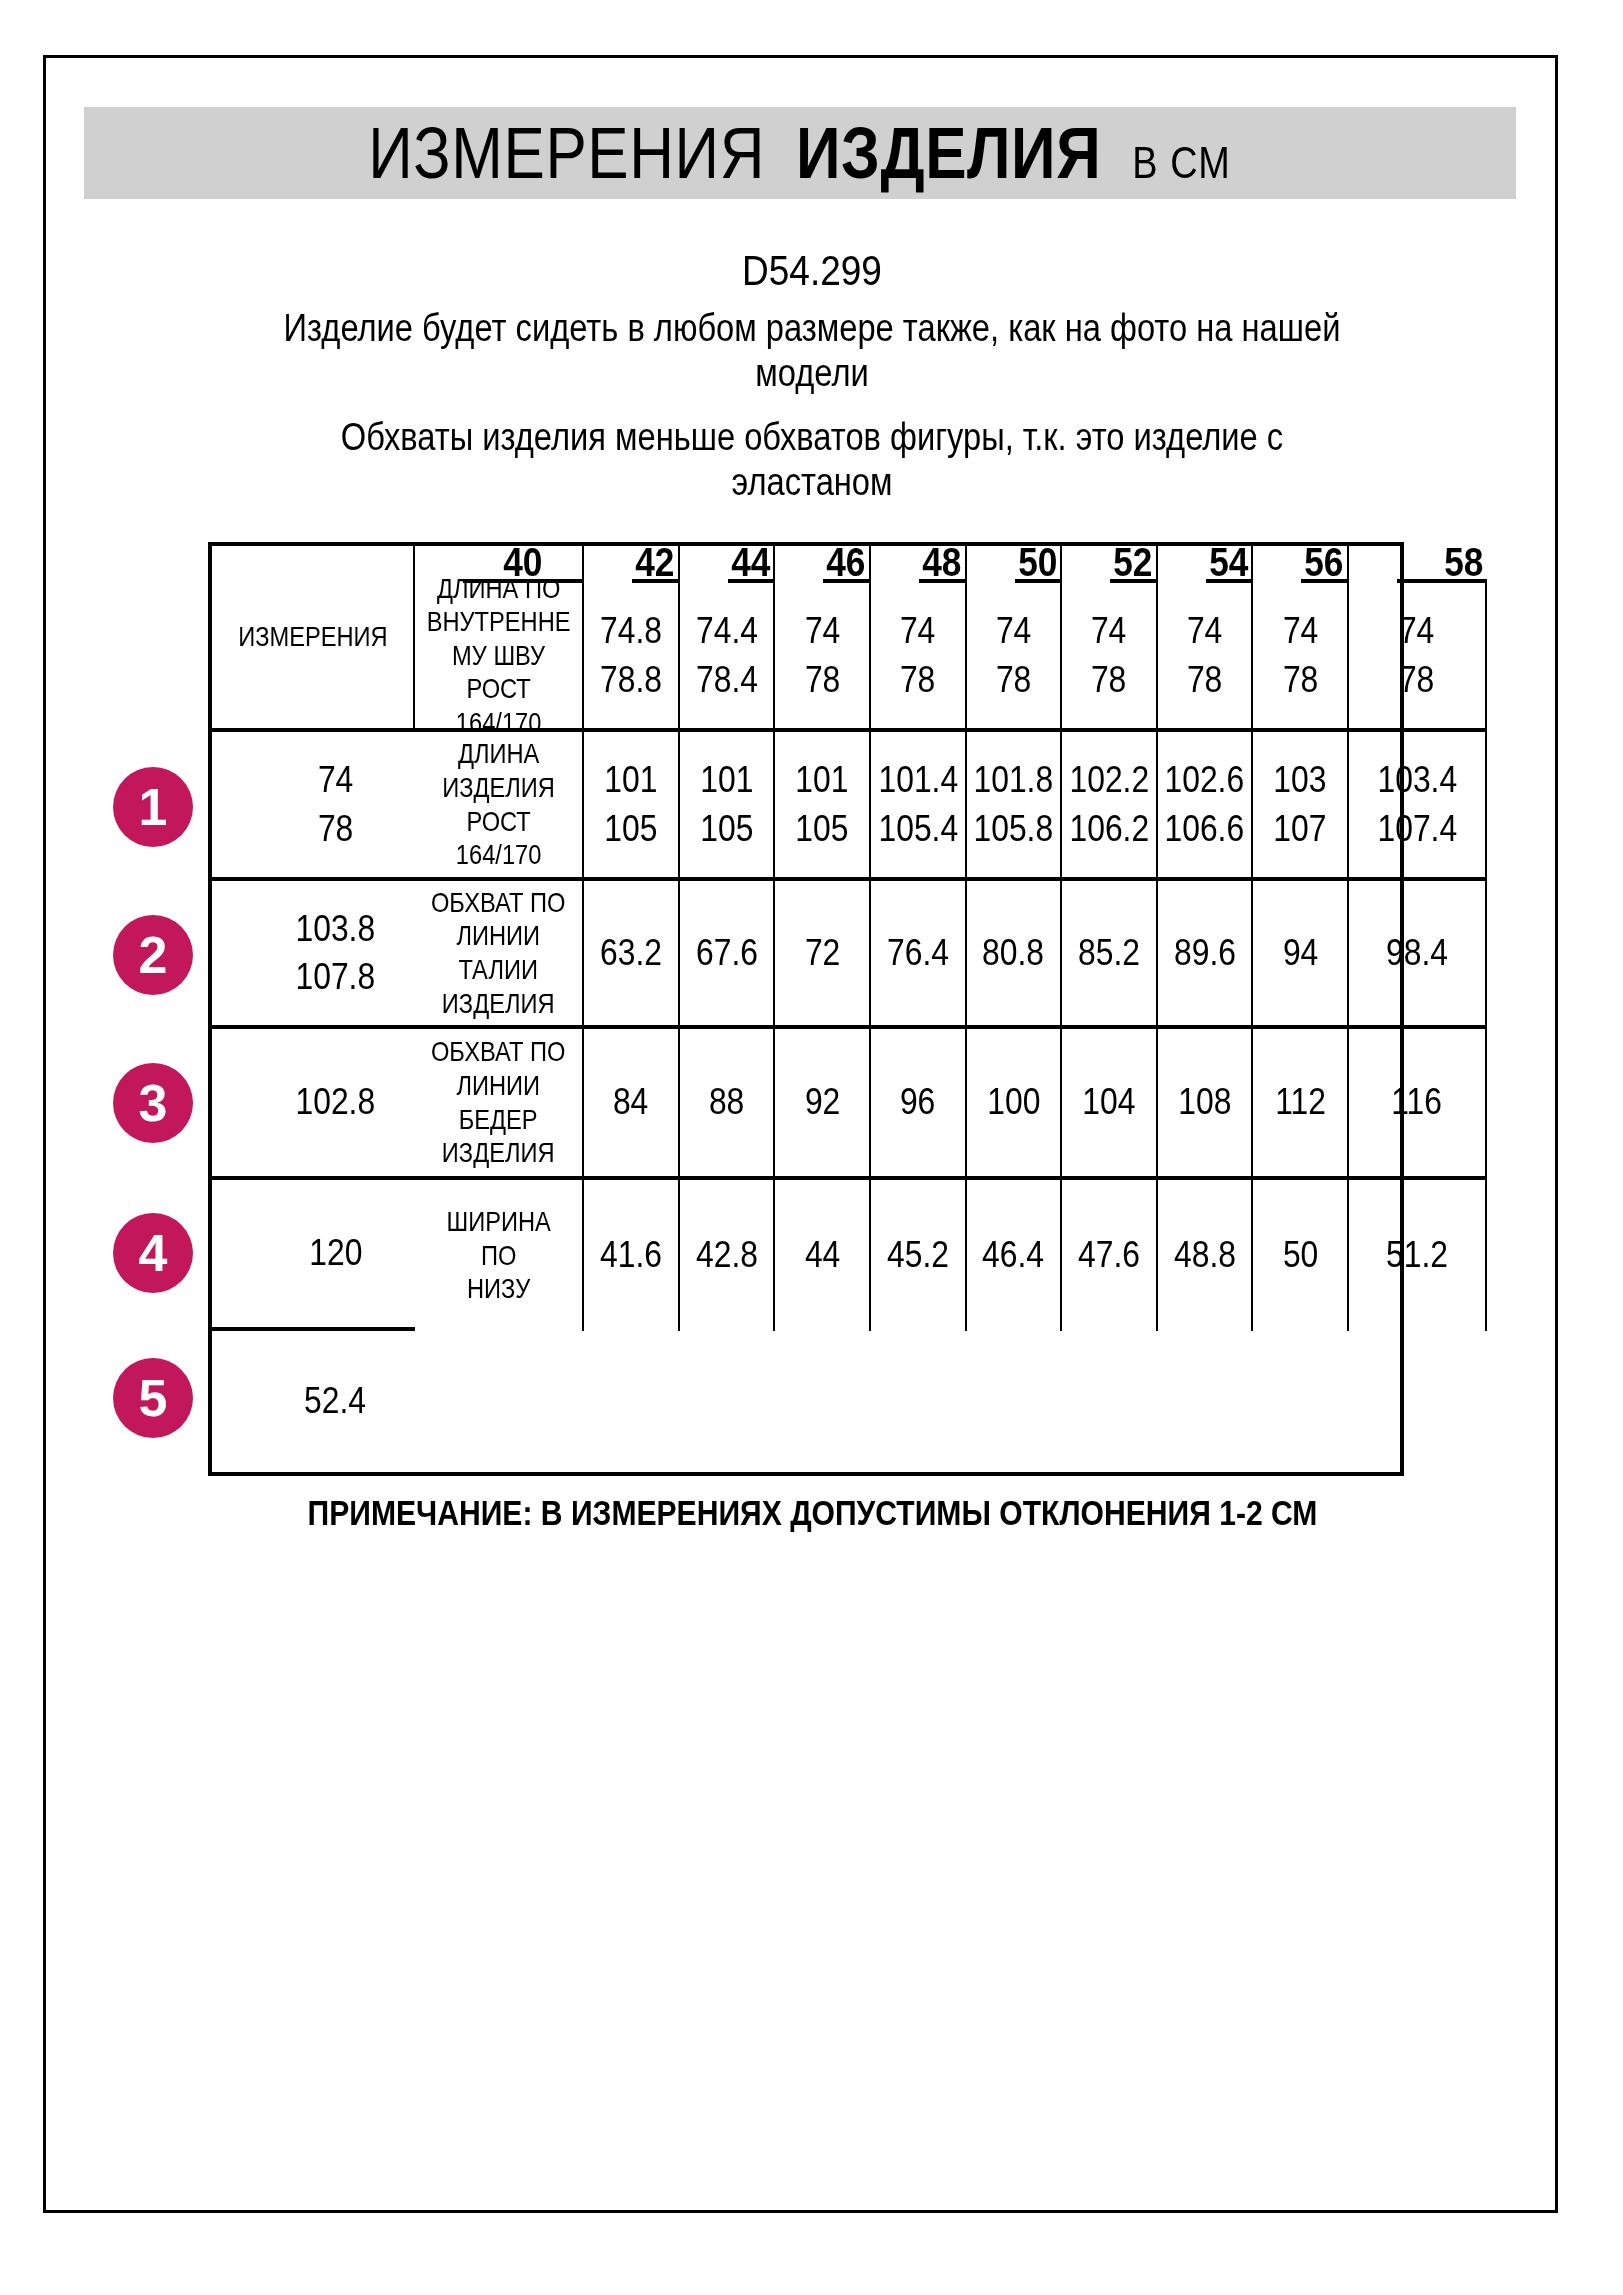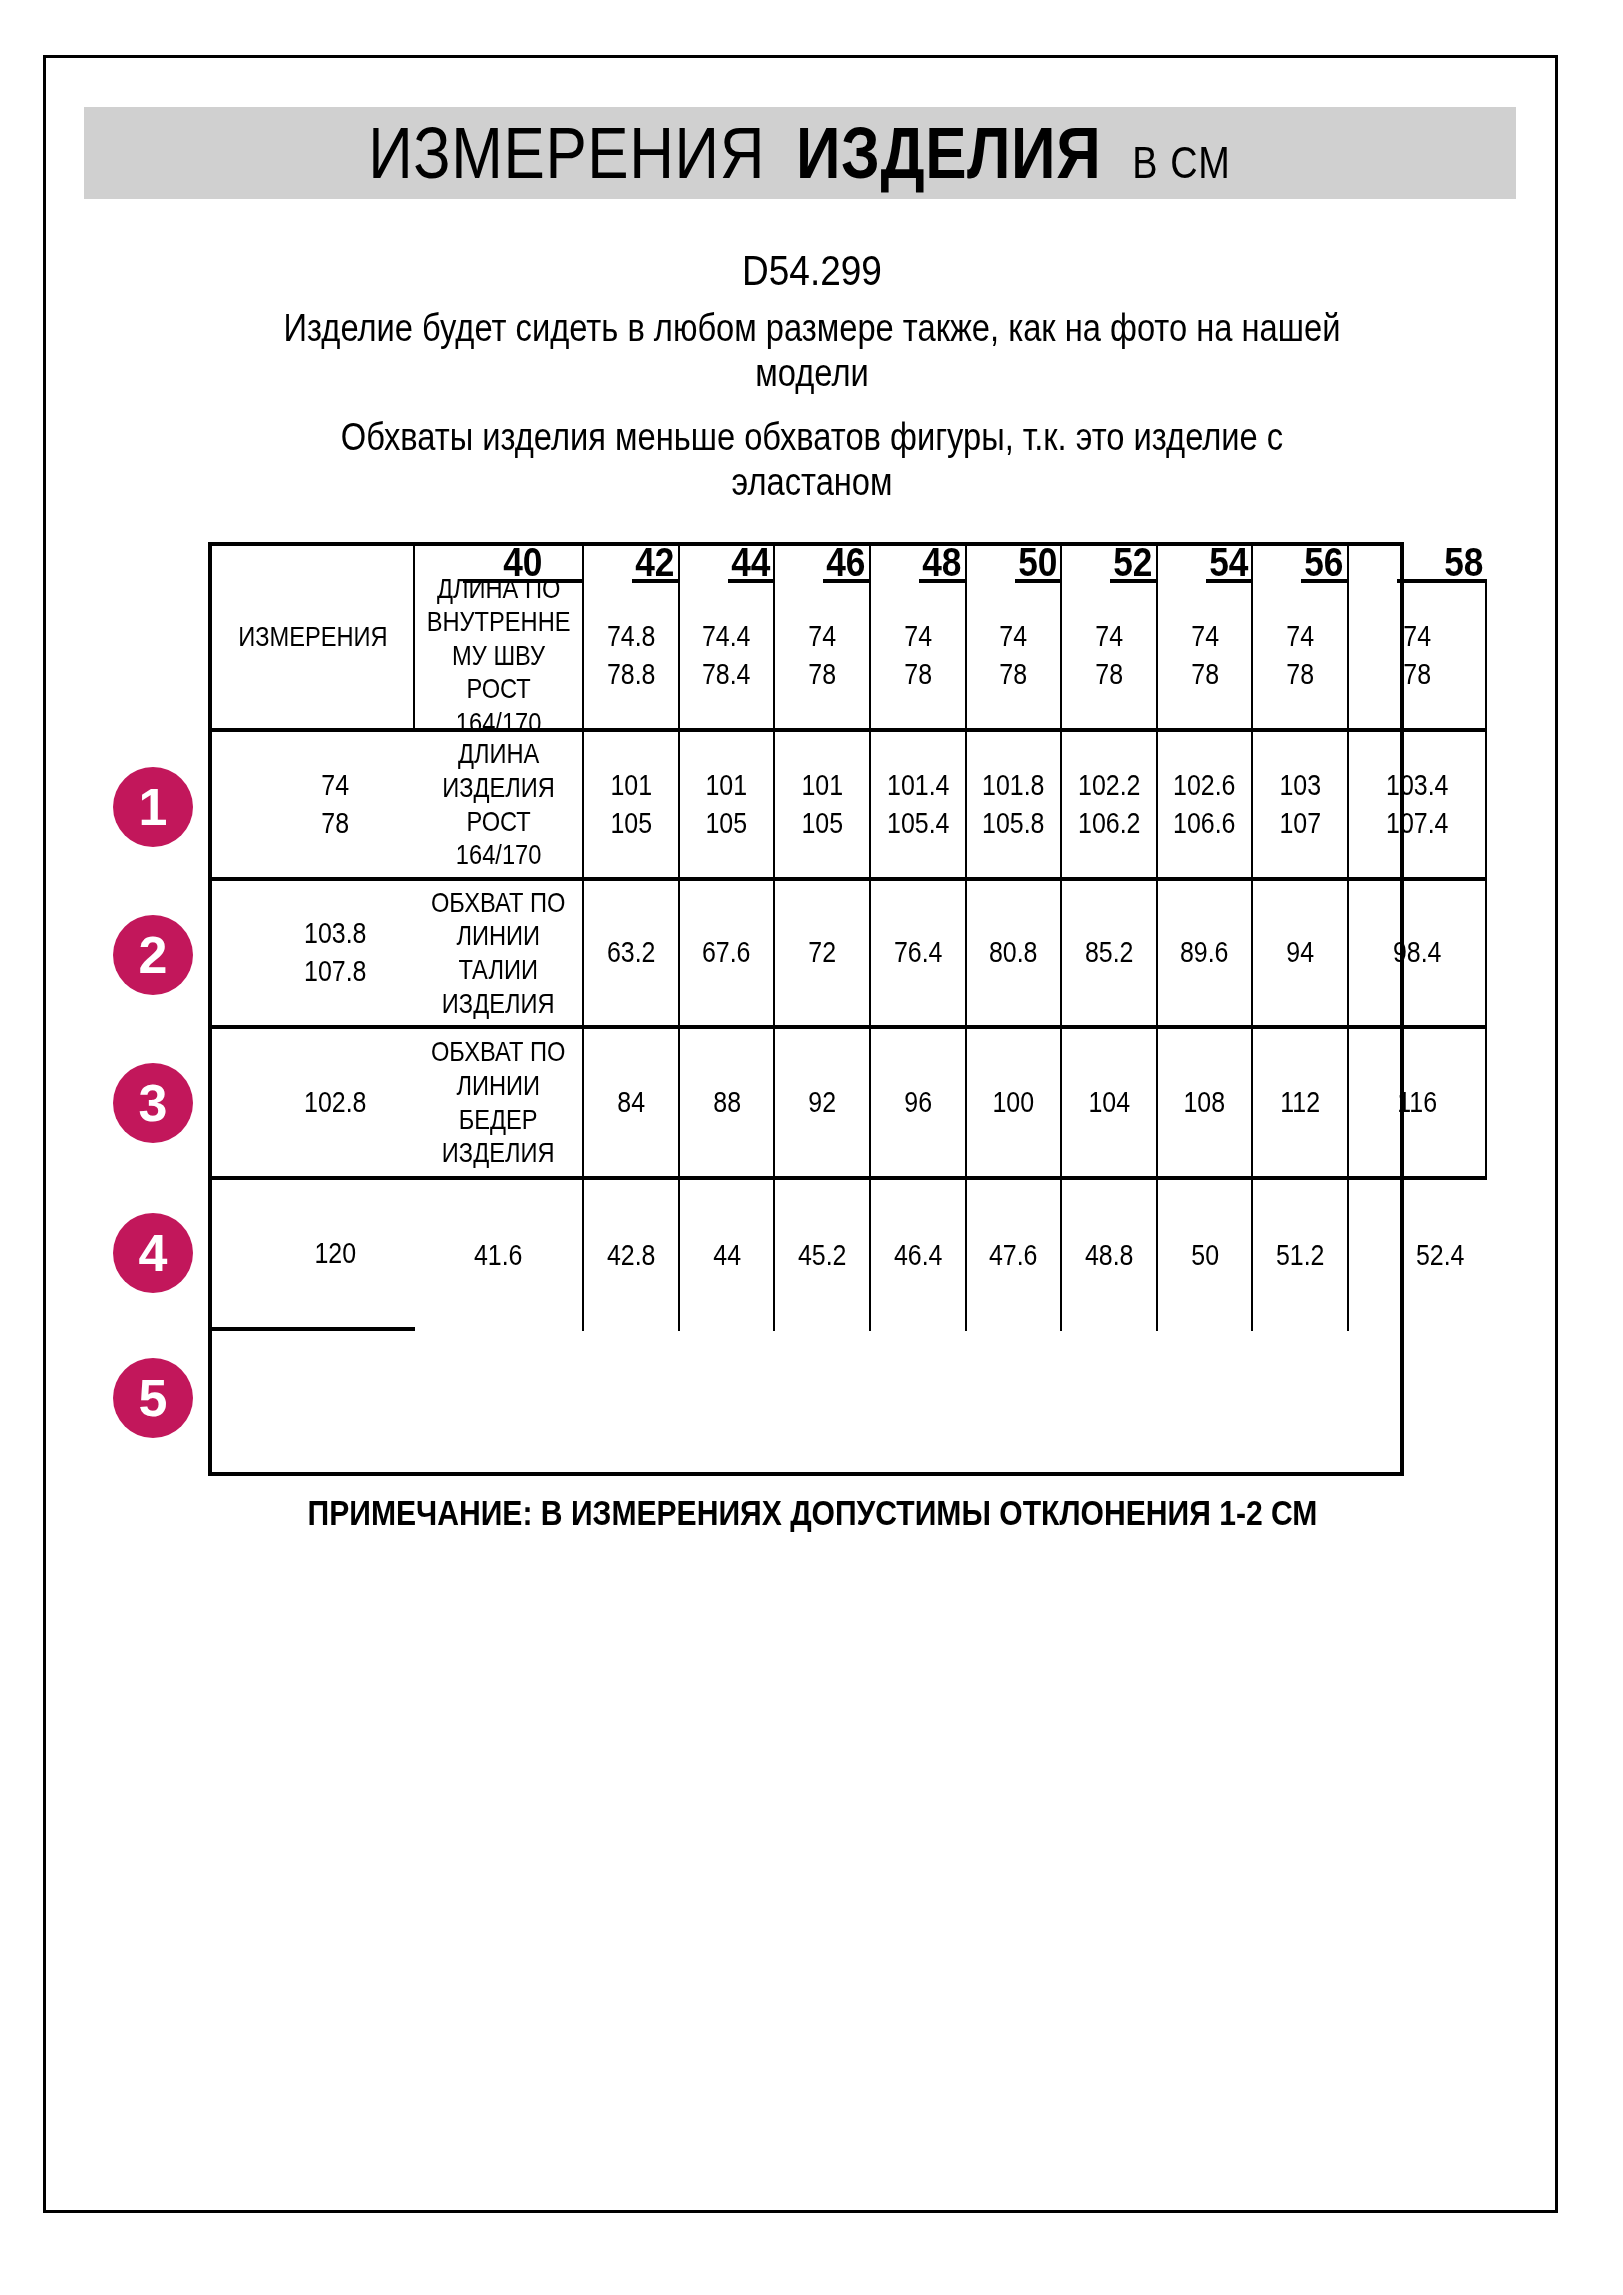--- a/index.html
+++ b/index.html
@@ -34,21 +34,21 @@
                background:#fff; }
   .cell { display:flex; align-items:center; justify-content:center; text-align:center; }
   .corner { grid-row:1 / span 2; grid-column:1; border-right:2.6px solid #000; border-bottom:4.6px solid #000;
             font-size:27.5px; }
   .group  { grid-row:1; grid-column:2 / span 10; border-bottom:2.6px solid #000; font-size:25px; }
   .size   { border-right:2.6px solid #000; border-bottom:4.6px solid #000;
             font-size:41px; font-weight:700;margin-left:48px; }
   .rlabel { border-right:2.6px solid #000; border-bottom:4.6px solid #000;
             font-size:27.5px; line-height:1.22; white-space:pre-line;align-items:center; }
   .val    { border-right:2.6px solid #000; border-bottom:4.6px solid #000;
-            font-size:29px; line-height:1.3; white-space:pre-line; }
+            font-size:37px; line-height:1.3; white-space:pre-line; }
   .c-last { border-right:none;padding-left:44px; }
   .r-last { border-bottom:none; }
 
   .badge { position:absolute; left:113px; width:80px; height:80px; border-radius:50%;
            background:#c2175b; color:#fff; display:flex; align-items:center; justify-content:center;
            font-size:52px; font-weight:700; }
 
   .note { position:absolute; left:109px; top:1493px; width:1407px; text-align:center;
           font-size:35px; font-weight:700; white-space:nowrap; }
 </style>
@@ -183,20 +183,22 @@
     <div class="cell val"><span class="cond">88</span></div>
     <div class="cell val"><span class="cond">92</span></div>
     <div class="cell val"><span class="cond">96</span></div>
     <div class="cell val"><span class="cond">100</span></div>
     <div class="cell val"><span class="cond">104</span></div>
     <div class="cell val"><span class="cond">108</span></div>
     <div class="cell val"><span class="cond">112</span></div>
     <div class="cell val"><span class="cond">116</span></div>
     <div class="cell val c-last"><span class="cond">120</span></div>
 
+    <div class="cell rlabel r-last"><span class="cond">ШИРИНА ПО
+НИЗУ</span></div>
     <div class="cell val r-last"><span class="cond">41.6</span></div>
     <div class="cell val r-last"><span class="cond">42.8</span></div>
     <div class="cell val r-last"><span class="cond">44</span></div>
     <div class="cell val r-last"><span class="cond">45.2</span></div>
     <div class="cell val r-last"><span class="cond">46.4</span></div>
     <div class="cell val r-last"><span class="cond">47.6</span></div>
     <div class="cell val r-last"><span class="cond">48.8</span></div>
     <div class="cell val r-last"><span class="cond">50</span></div>
     <div class="cell val r-last"><span class="cond">51.2</span></div>
     <div class="cell val r-last c-last"><span class="cond">52.4</span></div>

